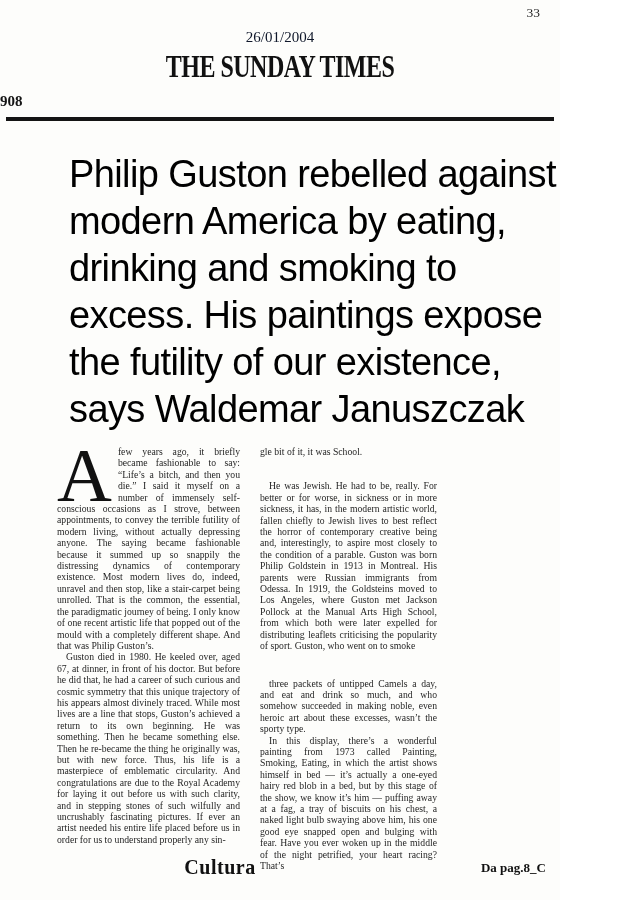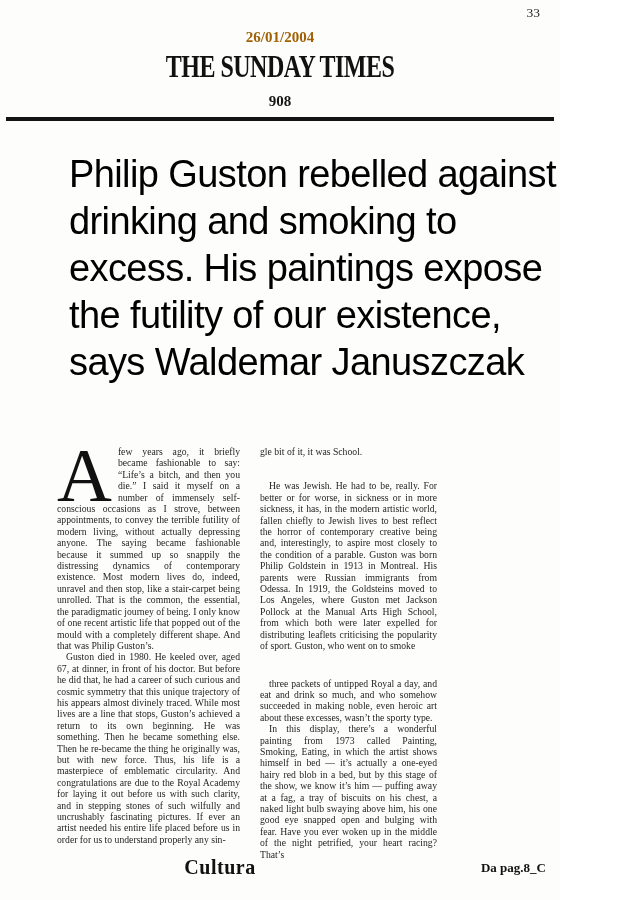--- a/index.html
+++ b/index.html
@@ -1,27 +1,27 @@
 <!DOCTYPE html>
 <html><head>
 <meta charset="utf-8">
 <style>
   html,body{margin:0;padding:0;background:#ffffff;}
   .page{
     position:relative;width:560px;height:900px;background:#fdfdfb;
     font-family:"Liberation Serif",serif;color:#1b1b1b;overflow:hidden;
   }
   .corner-num{position:absolute;top:5px;right:20px;font-size:13.5px;color:#222;}
-  .header-date{position:absolute;top:29px;left:0;right:0;text-align:center;font-weight:bold;font-size:15px;color:#a16207;}
+  .header-date{position:absolute;top:29px;left:0;right:0;text-align:center;font-weight:normal;font-size:15px;color:#0f172a;}
   .masthead{
     position:absolute;top:50px;left:0;right:0;text-align:center;
     font-weight:bold;font-size:24px;letter-spacing:-0.5px;color:#111;
     transform:scaleY(1.28);transform-origin:top center;margin:0;
   }
-  .issue-no{position:absolute;top:93px;left:0;right:0;text-align:center;font-weight:bold;font-size:15px;color:#151515;}
+  .issue-no{position:absolute;top:93px;left:0;right:0;font-weight:bold;font-size:15px;color:#151515;}
   .rule{position:absolute;top:117px;left:6px;right:6px;height:4px;background:#141414;}
   .headline{
     position:absolute;top:151px;left:69px;margin:0;
     font-family:"Liberation Sans",sans-serif;font-weight:400;
     font-size:38px;line-height:47px;letter-spacing:-0.6px;color:#000000;
   }
   .headline div{white-space:nowrap;}
   .columns{
     position:absolute;top:446px;left:57px;width:380px;
     display:flex;gap:20px;
@@ -52,37 +52,38 @@
 
   <div>
     <div class="header-date">26/01/2004</div>
     <h1 class="masthead">THE SUNDAY TIMES</h1>
     <div class="issue-no">908</div>
     <div class="rule"></div>
   </div>
 
   <h2 class="headline">
     <div>Philip Guston rebelled against</div>
+    <div>modern America by eating,</div>
     <div>drinking and smoking to</div>
     <div>excess. His paintings expose</div>
     <div>the futility of our existence,</div>
     <div>says Waldemar Januszczak</div>
   </h2>
 
   <div class="columns">
     <div class="col-left">
       <p><span class="dropcap">A</span><span>few years ago, it briefly became fashionable to say: “Life’s a bitch, and then you die.” I said it myself on a number of immensely self-conscious occasions as I strove, between appointments, to convey the terrible futility of modern living, without actually depressing anyone. The saying became fashionable because it summed up so snappily the distressing dynamics of contemporary existence. Most modern lives do, indeed, unravel and then stop, like a stair-carpet being unrolled. That is the common, the essential, the paradigmatic journey of being. I only know of one recent artistic life that popped out of the mould with a completely different shape. And that was Philip Guston’s.</span></p>
       <p class="indent">Guston died in 1980. He keeled over, aged 67, at dinner, in front of his doctor. But before he did that, he had a career of such curious and cosmic symmetry that this unique trajectory of his appears almost divinely traced. While most lives are a line that stops, Guston’s achieved a return to its own beginning. He was something. Then he became something else. Then he re-became the thing he originally was, but with new force. Thus, his life is a masterpiece of emblematic circularity. And congratulations are due to the Royal Academy for laying it out before us with such clarity, and in stepping stones of such wilfully and uncrushably fascinating pictures. If ever an artist needed his entire life placed before us in order for us to understand properly any sin-</p>
     </div>
     <div class="col-right">
       <p>gle bit of it, it was School.</p>
       <div class="gap-a"></div>
       <p class="indent">He was Jewish. He had to be, really. For better or for worse, in sickness or in more sickness, it has, in the modern artistic world, fallen chiefly to Jewish lives to best reflect the horror of contemporary creative being and, interestingly, to aspire most closely to the condition of a parable. Guston was born Philip Goldstein in 1913 in Montreal. His parents were Russian immigrants from Odessa. In 1919, the Goldsteins moved to Los Angeles, where Guston met Jackson Pollock at the Manual Arts High School, from which both were later expelled for distributing leaflets criticising the popularity of sport. Guston, who went on to smoke</p>
       <div class="gap-b"></div>
-      <p class="indent">three packets of untipped Royal a day, and eat and drink so much, and who somehow succeeded in making noble, even heroic art about these excesses, wasn’t the sporty type.</p>
+      <p class="indent">three packets of untipped Camels a day, and eat and drink so much, and who somehow succeeded in making noble, even heroic art about these excesses, wasn’t the sporty type.</p>
       <p class="indent">In this display, there’s a wonderful painting from 1973 called Painting, Smoking, Eating, in which the artist shows himself in bed — it’s actually a one-eyed hairy red blob in a bed, but by this stage of the show, we know it’s him — puffing away at a fag, a tray of biscuits on his chest, a naked light bulb swaying above him, his one good eye snapped open and bulging with fear. Have you ever woken up in the middle of the night petrified, your heart racing? That’s</p>
     </div>
   </div>
 
   <div class="section-label">Cultura</div>
   <div class="source-ref">Da pag.8_C</div>
 
 </div>
 
 </body></html>

